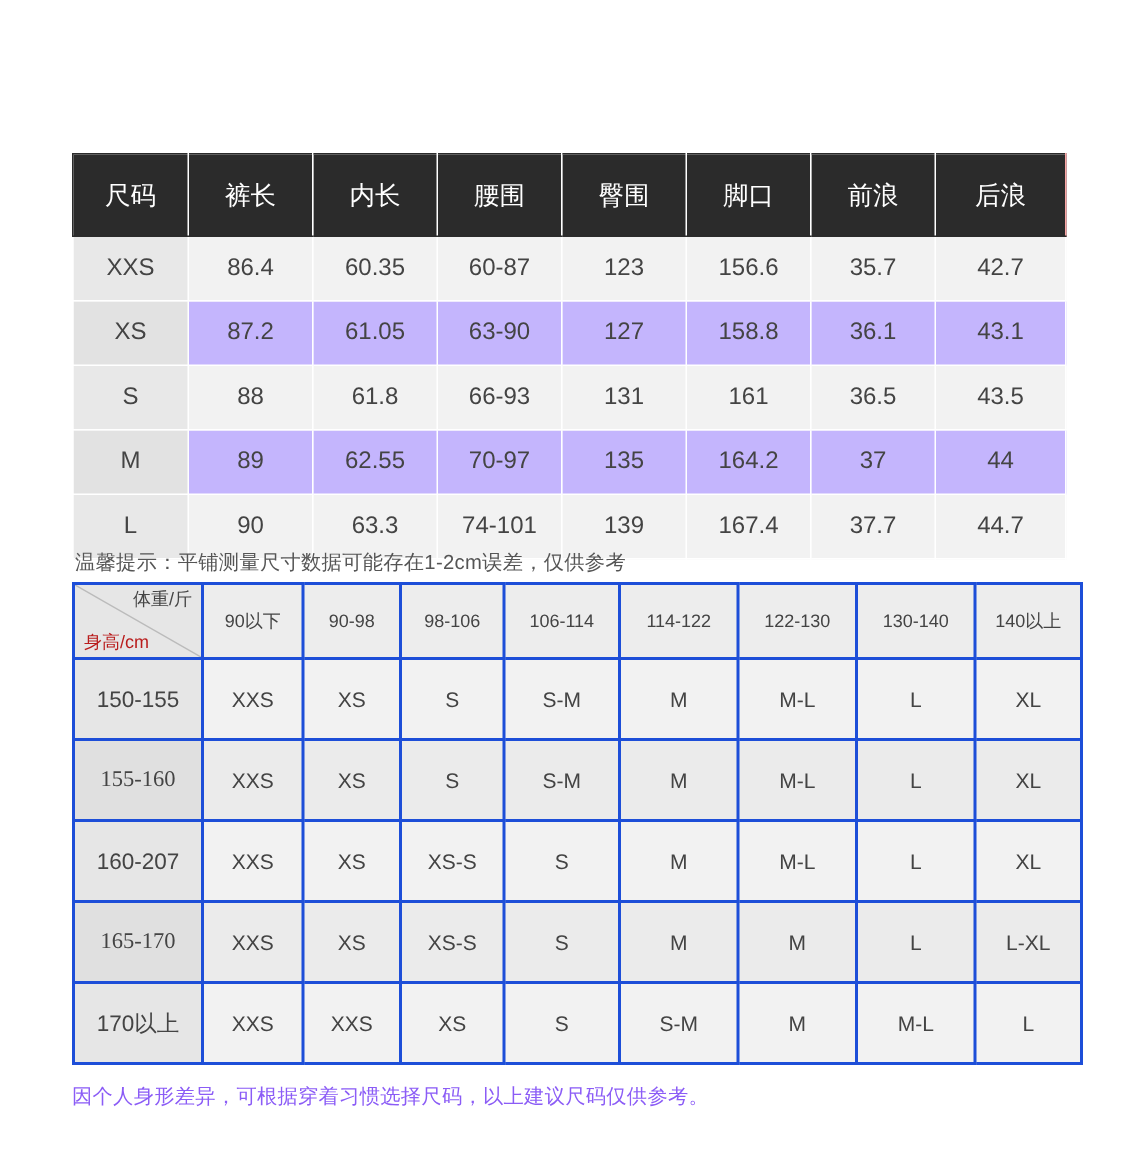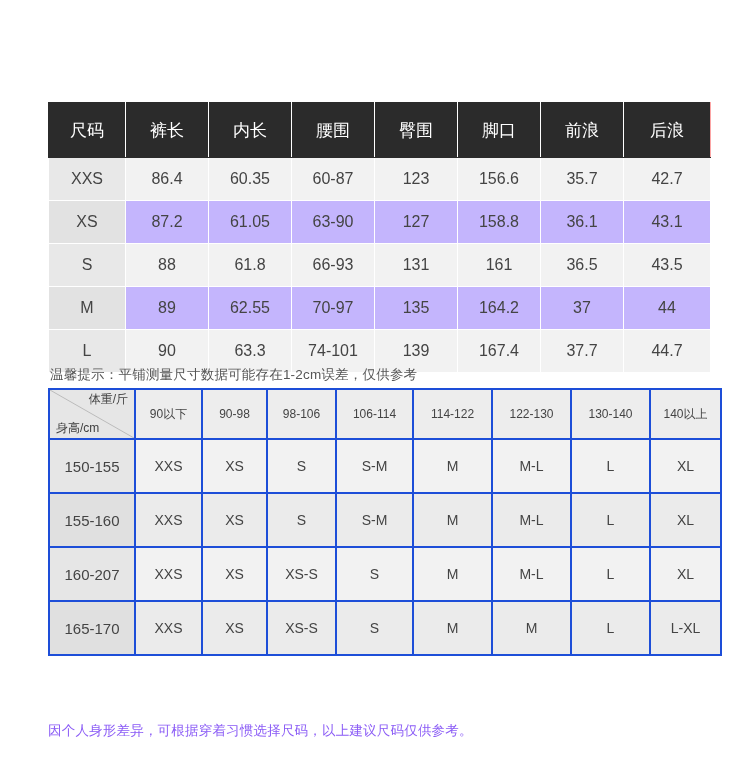--- a/index.html
+++ b/index.html
@@ -118,20 +118,21 @@
   .rec-table tbody tr.alt td {
     background: #ebebeb;
   }
   .rec-table tbody td:first-child,
   .rec-table thead th:first-child {
     background: #e6e6e6;
     font-size: 15px;
   }
   .rec-table tbody tr.alt td:first-child {
     background: #e0e0e0;
+    font-family: Liberation Serif, serif;
   }
   .rec-table thead th {
     height: 48px;
     font-size: 12px;
     background: #ededed;
   }
 
   
   .corner {
     position: relative;
@@ -150,21 +151,21 @@
     top: 3px;
     font-size: 12px;
     color: #444;
     line-height: 1.1;
   }
   .corner .lbl-bot {
     position: absolute;
     left: 6px;
     bottom: 3px;
     font-size: 12px;
-    color: #404040;
+    color: #b91c1c;
     line-height: 1.1;
   }
 
   .note-2 {
     position: absolute;
     left: 48px;
     top: 722px;
     font-size: 13.5px;
     color: #8b5cf6;
     letter-spacing: 0.2px;
@@ -304,19 +305,30 @@
           <td>165-170</td>
           <td>XXS</td>
           <td>XS</td>
           <td>XS-S</td>
           <td>S</td>
           <td>M</td>
           <td>M</td>
           <td>L</td>
           <td>L-XL</td>
         </tr>
+        <tr>
+          <td>170以上</td>
+          <td>XXS</td>
+          <td>XXS</td>
+          <td>XS</td>
+          <td>S</td>
+          <td>S-M</td>
+          <td>M</td>
+          <td>M-L</td>
+          <td>L</td>
+        </tr>
       </tbody>
     </table>
   </div>
 
   <div class="note-2">因个人身形差异，可根据穿着习惯选择尺码，以上建议尺码仅供参考。</div>
 
 </div>
 
 </body></html>

